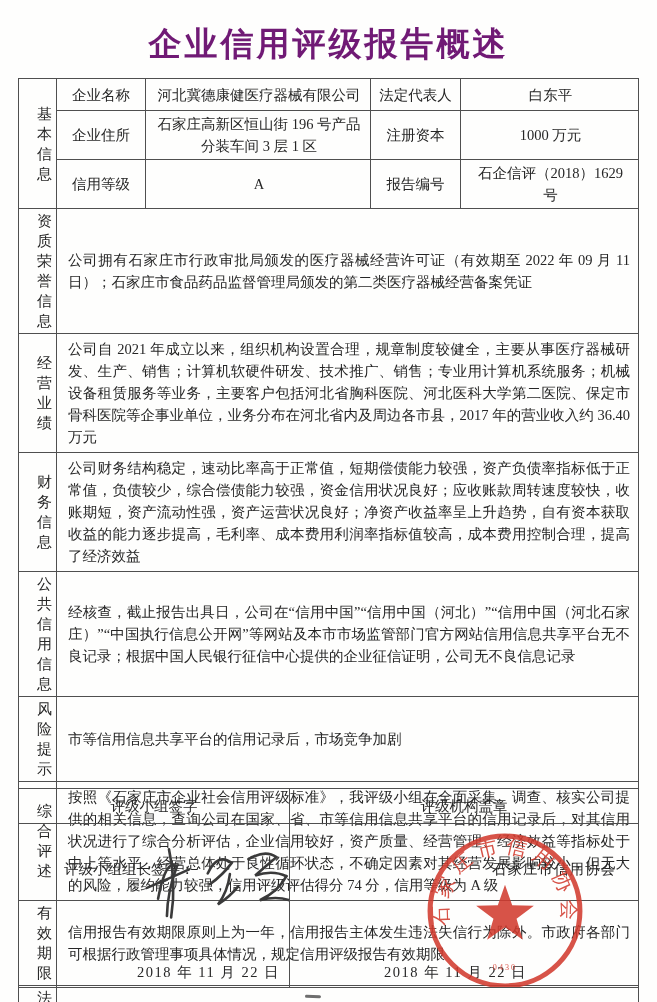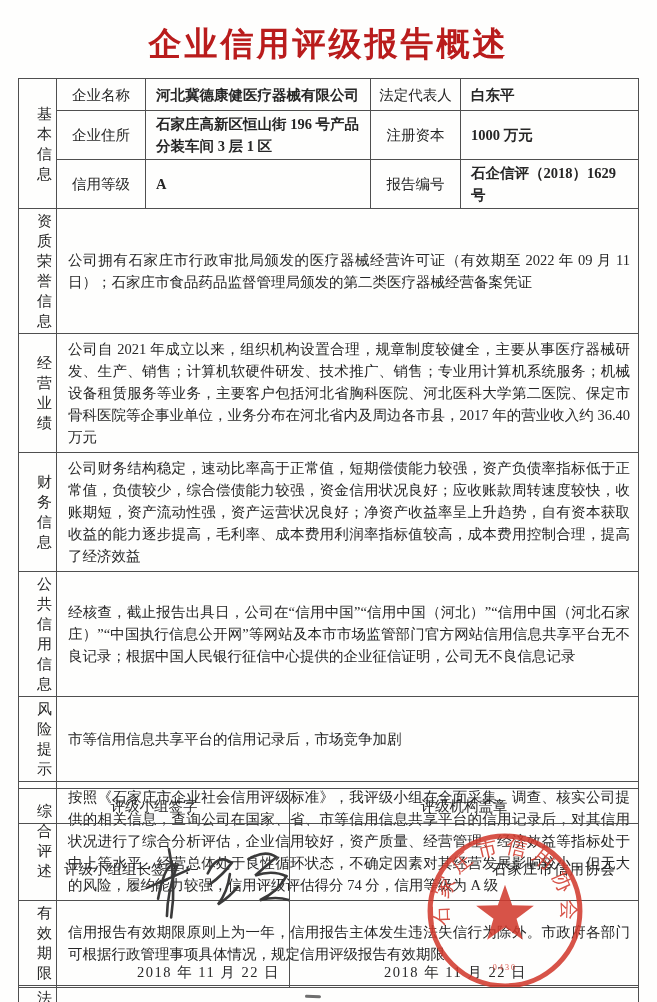--- a/index.html
+++ b/index.html
@@ -2,33 +2,33 @@
 <html><head>
 <meta charset="utf-8">
 <style>
   html,body{margin:0;padding:0;background:#ffffff;}
   .page{
     position:relative;width:657px;height:1002px;background:#fefefdff;
     font-family:"Liberation Serif","DejaVu Serif",serif;color:#262626;overflow:hidden;
   }
   .doc-title{
     position:absolute;top:22px;left:0;width:657px;margin:0;
-    text-align:center;font-size:33px;font-weight:700;letter-spacing:3px;color:#b91c1c;
+    text-align:center;font-size:33px;font-weight:700;letter-spacing:3px;color:#701a75;
   }
   table{border-collapse:collapse;table-layout:fixed;}
   .main-table{position:absolute;left:18px;top:78px;width:620px;}
   .sign-table{position:absolute;left:18px;top:788px;width:620px;}
   td{border:1px solid #4f4f4f;font-size:14.5px;line-height:22px;vertical-align:middle;
      padding:2px 8px 2px 10px;overflow:hidden;}
   .sec-label{
     text-align:right;padding:2px 3px;font-size:15px;line-height:20px;
     word-break:break-all;letter-spacing:1px;
   }
   .sub-label{text-align:center;padding:2px 0;word-break:keep-all;}
-  .val{text-align:left;font-weight:bold;}
+  .val{text-align:center;}
   .sec-text{text-align:justify;padding:4px 8px 4px 11px;}
   .r1{height:32px;} .r2{height:48px;} .r3{height:35px;}
   .h-zizhi{height:65px;} .h-jingying{height:110px;} .h-caiwu{height:110px;}
   .h-gonggong{height:72px;} .h-fengxian{height:40px;} .h-zonghe{height:113px;}
   .h-youxiao{height:44px;} .h-falv{height:41px;}
   .sign-head td{height:30px;text-align:center;padding:2px;}
   .sign-body td{height:163px;position:relative;padding:0;vertical-align:top;}
   .leader-label{position:absolute;left:45px;top:34px;font-size:14.5px;}
   .sign-svg{position:absolute;left:118px;top:6px;}
   .left-date{position:absolute;left:118px;top:137px;font-size:14.5px;letter-spacing:1.5px;}

